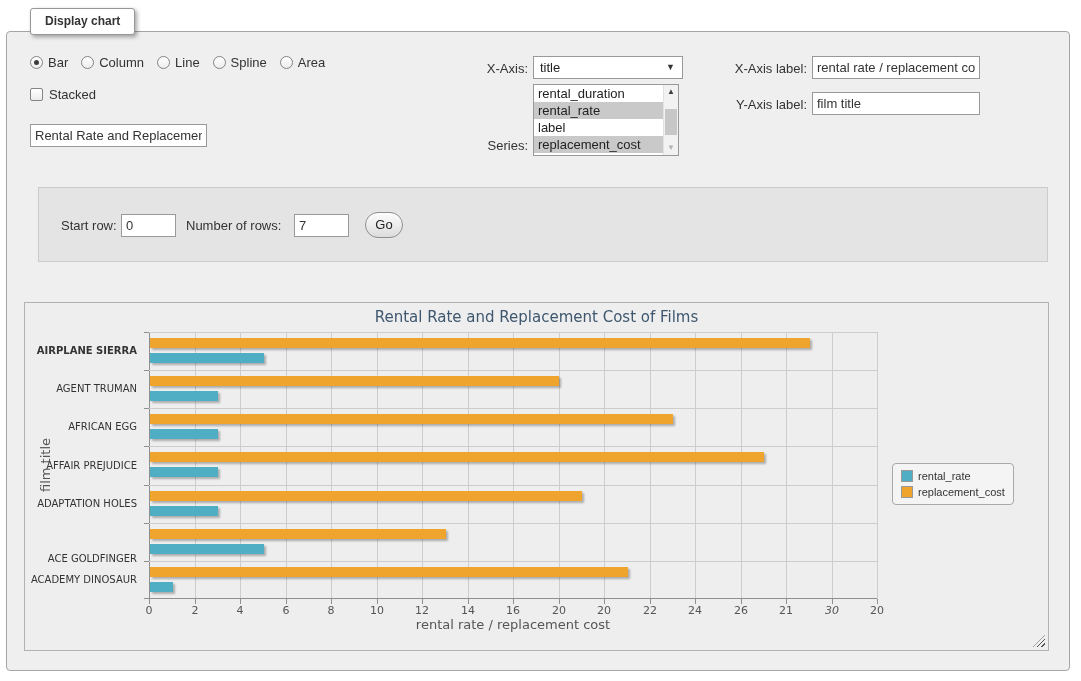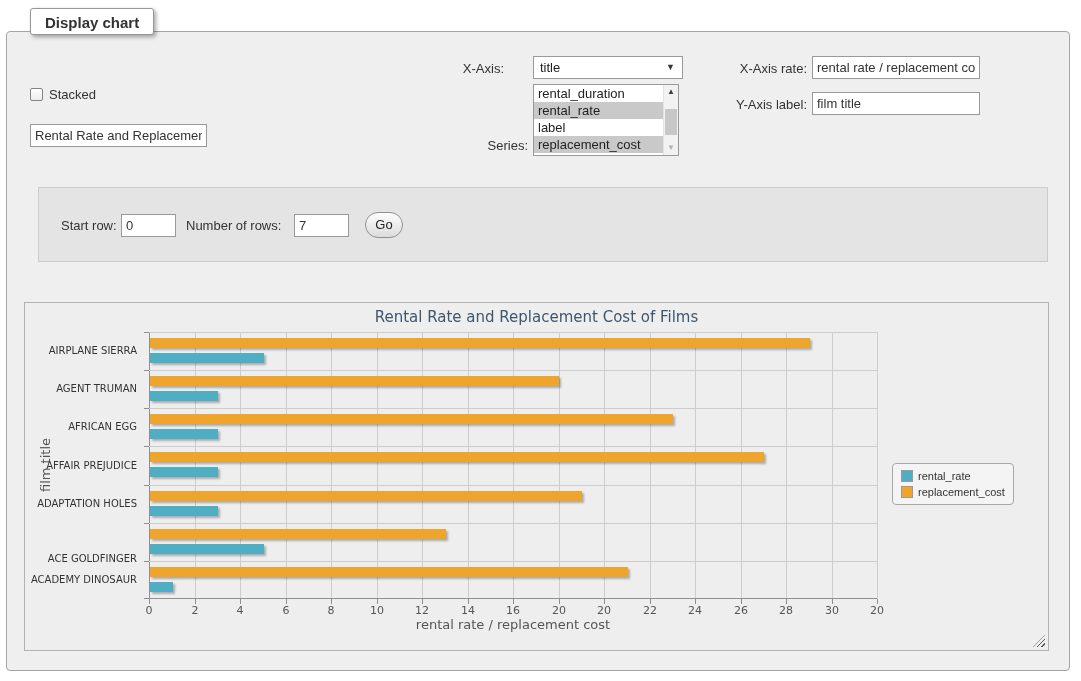--- a/index.html
+++ b/index.html
@@ -4,21 +4,21 @@
 <style>
   * { box-sizing: border-box; margin: 0; padding: 0; }
   html,body { width:1081px; height:681px; background:#fff; font-family:"Liberation Sans", sans-serif; }
   #canvas { position:relative; width:1081px; height:681px; overflow:hidden; background:#fff; }
 
   
   .fieldset { position:absolute; left:6px; top:31px; width:1064px; height:640px;
               background:#efefef; border:1px solid #a5a5a5; border-radius:4px; }
   .legend-tab { position:absolute; left:30px; top:8px; height:27px; padding:5px 14px;
                 background:#fff; border:1px solid #979797; border-radius:3px;
-                font-size:15px; font-weight:bold; color:#333; z-index:5;
+                font-size:12px; font-weight:bold; color:#333; z-index:5;
                 box-shadow:2px 2px 4px rgba(0,0,0,0.35); }
 
   .lbl { position:absolute; font-size:13px; color:#333; white-space:nowrap; }
   .r { text-align:right; }
 
   .tinput { position:absolute; height:23px; border:1px solid #999; background:#fff;
             font-family:"Liberation Sans",sans-serif; font-size:13px; color:#333; padding:1px 4px; }
 
   
   .radiogroup { position:absolute; left:30px; top:55px; display:flex; align-items:center; gap:13px; }
@@ -86,29 +86,51 @@
                    background:repeating-linear-gradient(-45deg, transparent 0 2px, #555 2px 3px);
                    clip-path:polygon(100% 0, 100% 100%, 0 100%); cursor:se-resize; }
 </style>
 </head>
 <body>
 
 <div id="canvas">
   <div class="fieldset"></div>
   <div class="legend-tab">Display chart</div>
 
+  <div class="radiogroup">
+      <span class="radio-item">
+        <span class="radio checked"></span>
+        <span>Bar</span>
+      </span>
+      <span class="radio-item">
+        <span class="radio"></span>
+        <span>Column</span>
+      </span>
+      <span class="radio-item">
+        <span class="radio"></span>
+        <span>Line</span>
+      </span>
+      <span class="radio-item">
+        <span class="radio"></span>
+        <span>Spline</span>
+      </span>
+      <span class="radio-item">
+        <span class="radio"></span>
+        <span>Area</span>
+      </span>
+    </div>
 
   <div class="check-row">
     <span class="checkbox"></span>
     <span>Stacked</span>
   </div>
 
   <input class="tinput" style="left: 30px; top: 124px; width: 177px;" value="Rental Rate and Replacement Cost of Films">
 
-  <span class="lbl r" style="left:406px; top:61px; width:98px;">X-Axis:</span>
+  <span class="lbl r" style="left:430px; top:61px; width:98px;">X-Axis:</span>
   <div class="select">
     <span>title</span>
     <span class="caret">▼</span>
   </div>
 
   <span class="lbl r" style="left:430px; top:138px; width:98px;">Series:</span>
   <div class="listbox">
     <div class="lb-options">
         <div class="lb-option">rental_duration</div>
         <div class="lb-option selected">rental_rate</div>
@@ -117,21 +139,21 @@
       </div>
     <div class="lb-scrollbar">
       <div class="lb-btn up">▲</div>
       <div class="lb-track">
         <div class="lb-thumb"></div>
       </div>
       <div class="lb-btn down">▼</div>
     </div>
   </div>
 
-  <span class="lbl r" style="left:700px; top:61px; width:107px;">X-Axis rate:</span>
+  <span class="lbl r" style="left:700px; top:61px; width:107px;">X-Axis label:</span>
   <input class="tinput" style="left: 812px; top: 56px; width: 168px;" value="rental rate / replacement cost">
   <span class="lbl r" style="left:700px; top:97px; width:107px;">Y-Axis label:</span>
   <input class="tinput" style="left: 812px; top: 92px; width: 168px;" value="film title">
 
   <div class="params">
     <span class="lbl" style="left:22px; top:30px;">Start row:</span>
     <input class="tinput" style="left: 82px; top: 26px; width: 55px;" value="0">
     <span class="lbl" style="left:147px; top:30px;">Number of rows:</span>
     <input class="tinput" style="left: 255px; top: 26px; width: 55px;" value="7">
     <div class="go-btn">Go</div>
@@ -178,24 +200,24 @@
         <div class="tickmark" style="left: 501px; top: 267px; width: 1px; height: 5px;"></div>
         <div class="x-tick-label" style="left: 481px;">22</div>
         <div class="gridline-v" style="left: 546px;"></div>
         <div class="tickmark" style="left: 546px; top: 267px; width: 1px; height: 5px;"></div>
         <div class="x-tick-label" style="left: 526px;">24</div>
         <div class="gridline-v" style="left: 592px;"></div>
         <div class="tickmark" style="left: 592px; top: 267px; width: 1px; height: 5px;"></div>
         <div class="x-tick-label" style="left: 572px;">26</div>
         <div class="gridline-v" style="left: 637px;"></div>
         <div class="tickmark" style="left: 637px; top: 267px; width: 1px; height: 5px;"></div>
-        <div class="x-tick-label" style="left: 617px;">28</div>
+        <div class="x-tick-label" style="left: 617px;">21</div>
         <div class="gridline-v" style="left: 683px;"></div>
         <div class="tickmark" style="left: 683px; top: 267px; width: 1px; height: 5px;"></div>
-        <div class="x-tick-label" style="left: 663px;">30</div>
+        <div class="x-tick-label" style="left: 663px; font-style: italic;">30</div>
         <div class="gridline-v" style="left: 728px;"></div>
         <div class="tickmark" style="left: 728px; top: 267px; width: 1px; height: 5px;"></div>
         <div class="x-tick-label" style="left: 708px;">20</div>
         <div class="gridline-h" style="top: 0px;"></div>
         <div class="tickmark" style="left: -5px; top: 0px; width: 5px; height: 1px;"></div>
         <div class="gridline-h" style="top: 38px;"></div>
         <div class="tickmark" style="left: -5px; top: 38px; width: 5px; height: 1px;"></div>
         <div class="gridline-h" style="top: 76px;"></div>
         <div class="tickmark" style="left: -5px; top: 76px; width: 5px; height: 1px;"></div>
         <div class="gridline-h" style="top: 114px;"></div>
@@ -217,21 +239,21 @@
         <div class="bar" style="top: 120px; width: 614.022px; background: rgb(238, 164, 45);"></div>
         <div class="bar" style="top: 135px; width: 68.0225px; background: rgb(79, 174, 195);"></div>
         <div class="bar" style="top: 159px; width: 432.022px; background: rgb(238, 164, 45);"></div>
         <div class="bar" style="top: 174px; width: 68.0225px; background: rgb(79, 174, 195);"></div>
         <div class="bar" style="top: 197px; width: 295.522px; background: rgb(238, 164, 45);"></div>
         <div class="bar" style="top: 212px; width: 113.522px; background: rgb(79, 174, 195);"></div>
         <div class="bar" style="top: 235px; width: 477.522px; background: rgb(238, 164, 45);"></div>
         <div class="bar" style="top: 250px; width: 22.5225px; background: rgb(79, 174, 195);"></div>
       </div>
     <div id="cat-labels">
-        <div class="cat-label" style="top: 42px;">AIRPLANE SIERRA</div>
+        <div class="cat-label" style="top: 42px; font-weight: bold;">AIRPLANE SIERRA</div>
         <div class="cat-label" style="top: 80px;">AGENT TRUMAN</div>
         <div class="cat-label" style="top: 118px;">AFRICAN EGG</div>
         <div class="cat-label" style="top: 157px;">AFFAIR PREJUDICE</div>
         <div class="cat-label" style="top: 195px;">ADAPTATION HOLES</div>
         <div class="cat-label" style="top: 250px; text-align: right;">ACE GOLDFINGER</div>
         <div class="cat-label" style="top: 271px;">ACADEMY DINOSAUR</div>
       </div>
     <div class="x-axis-title">rental rate / replacement cost</div>
     <div class="chart-legend">
         <div class="legend-item">

